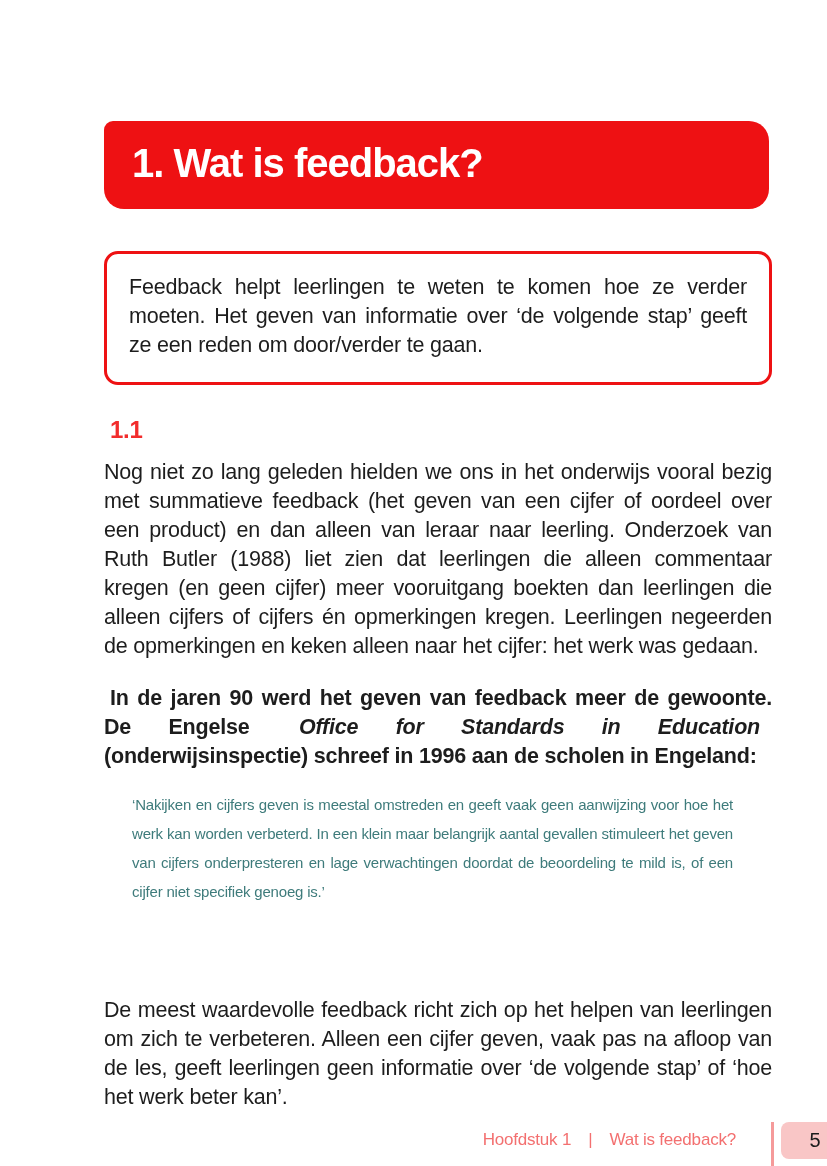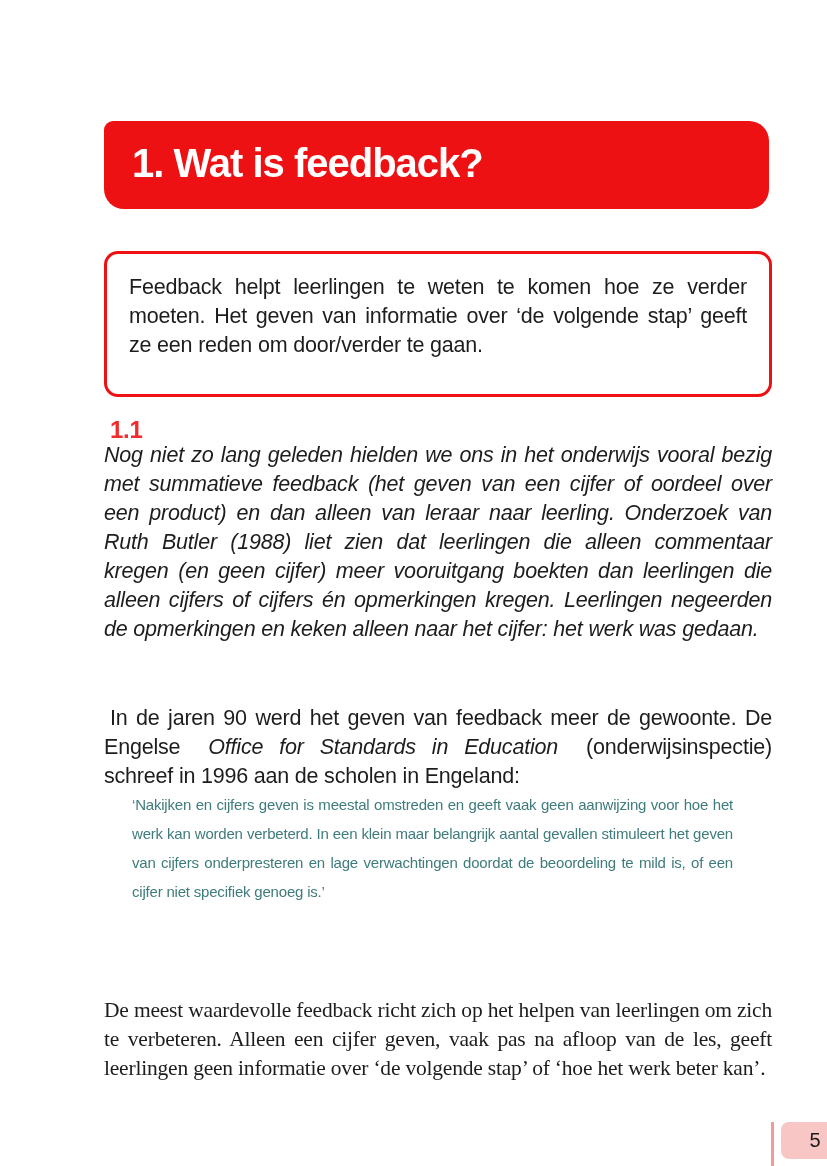--- a/index.html
+++ b/index.html
@@ -24,21 +24,21 @@
   .banner-title {
     color: #ffffff; font-size: 40px; font-weight: 700; letter-spacing: -1px;
   }
 
   
   .intro-box {
     position: absolute; left: 80px; top: 227px;
     width: 668px; min-height: 118px;
     border: 3px solid var(--accent-red, #ee1113);
     border-radius: 14px;
-    padding: 13px 16px 28px 16px;
+    padding: 13px 16px 16px 16px;
     background: #ffffff;
   }
   .intro-text {
     font-size: 21.5px; line-height: 29px; letter-spacing: -0.2px;
     text-align: justify; color: var(--body-text, #1d1d1d);
   }
 
   
   .section-heading {
     position: absolute; left: 80px; top: 386px;
@@ -46,23 +46,23 @@
     color: var(--heading-red, #f22c2c);
     display: flex; gap: 28px;
   }
 
   
   .body-text {
     position: absolute; left: 80px; width: 668px;
     font-size: 21.5px; line-height: 29px; letter-spacing: -0.2px;
     text-align: justify; color: var(--body-text, #1d1d1d);
   }
-  .para1 { top: 417px; font-style: italic; }
-  .para2 { top: 680px; }
-  .para3 { top: 972px; font-family: Liberation Serif, serif; }
+  .para1 { top: 434px; }
+  .para2 { top: 660px; font-weight: bold; }
+  .para3 { top: 972px; }
 
   
   .quote {
     position: absolute; left: 108px; top: 766px; width: 601px;
     font-size: 15px; line-height: 29px; letter-spacing: -0.2px;
     text-align: justify; color: var(--quote-teal, #3e7b7b);
   }
 
   
   .footer-text {
@@ -103,20 +103,25 @@
   </h2>
 
   <p class="body-text para1">Nog niet zo lang geleden hielden we ons in het onderwijs vooral bezig met summatieve feedback (het geven van een cijfer of oordeel over een product) en dan alleen van leraar naar leerling. Onderzoek van Ruth Butler (1988) liet zien dat leerlingen die alleen commentaar kregen (en geen cijfer) meer vooruitgang boekten dan leerlingen die alleen cijfers of cijfers én opmerkingen kregen. Leerlingen negeerden de opmerkingen en keken alleen naar het cijfer: het werk was gedaan.</p>
 
   <p class="body-text para2"><span>In de jaren 90 werd het geven van feedback meer de gewoonte. De Engelse </span><i>Office for Standards in Education</i><span> (onderwijsinspectie) schreef in 1996 aan de scholen in Engeland:</span></p>
 
   <p class="quote">‘Nakijken en cijfers geven is meestal omstreden en geeft vaak geen aanwijzing voor hoe het werk kan worden verbeterd. In een klein maar belangrijk aantal gevallen stimuleert het geven van cijfers onderpresteren en lage verwachtingen doordat de beoordeling te mild is, of een cijfer niet specifiek genoeg is.’</p>
 
   <p class="body-text para3">De meest waardevolle feedback richt zich op het helpen van leerlingen om zich te verbeteren. Alleen een cijfer geven, vaak pas na afloop van de les, geeft leerlingen geen informatie over ‘de volgende stap’ of ‘hoe het werk beter kan’.</p>
 
+  <div class="footer-text">
+    <span>Hoofdstuk 1</span>
+    <span>|</span>
+    <span>Wat is feedback?</span>
+  </div>
 
   <div class="footer-line"></div>
 
   <div class="page-badge">
     <span>5</span>
   </div>
 
 </div>
 
 </body></html>

